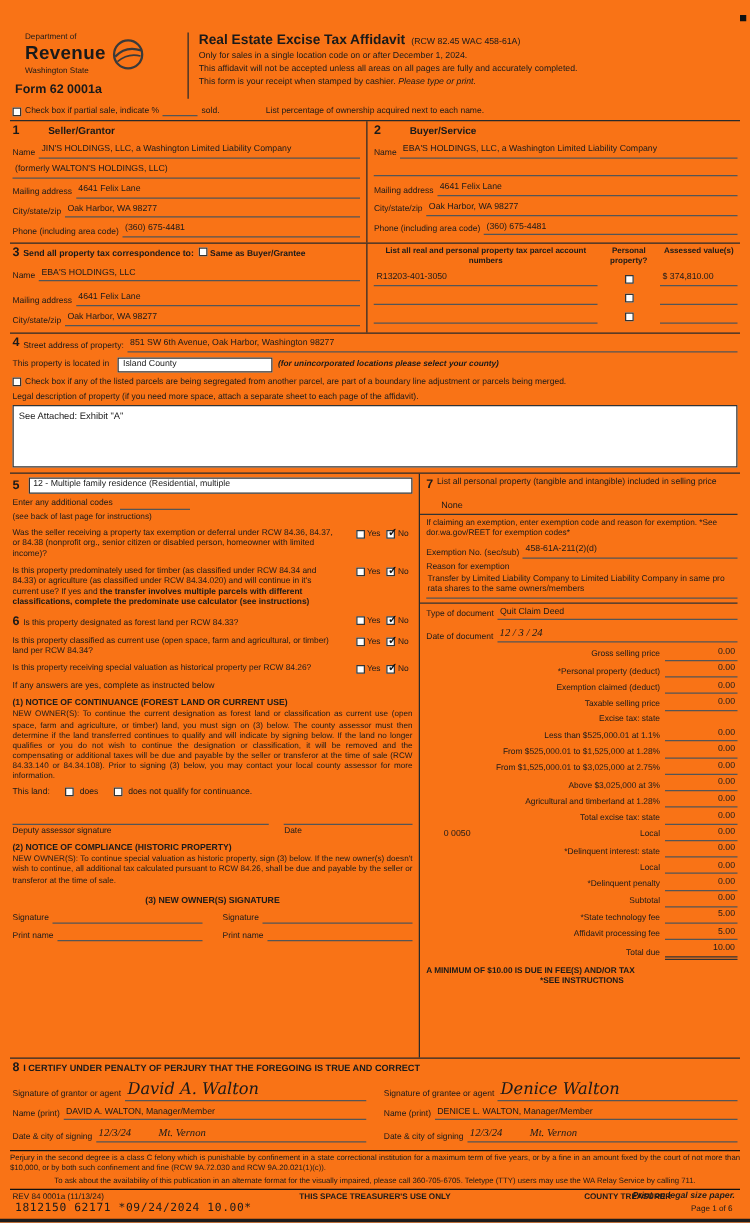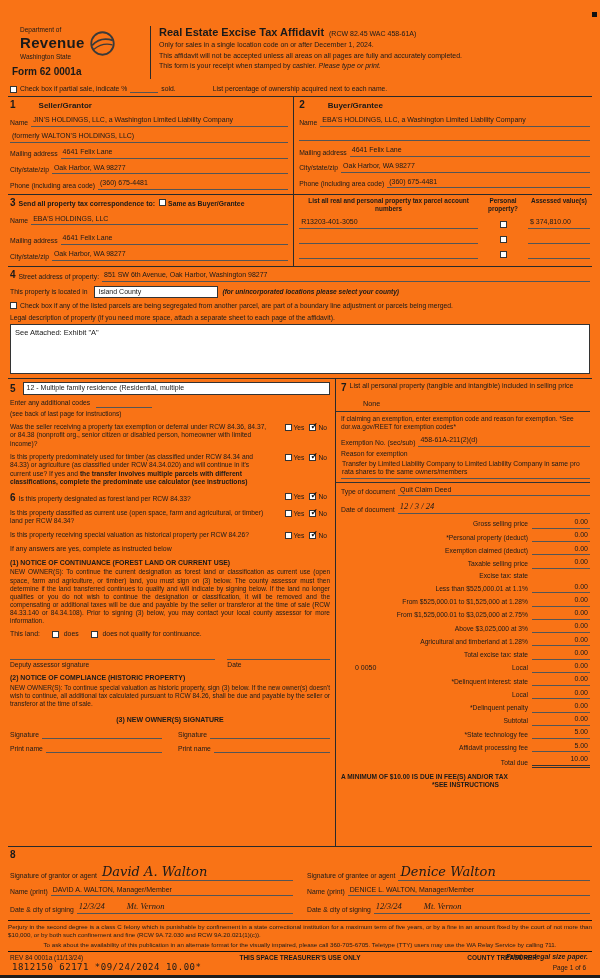--- a/index.html
+++ b/index.html
@@ -87,21 +87,21 @@
   .slot-line{border-bottom:1px solid #555;height:9px;}
   .slot-label{font-size:6.7px;margin-top:1px;}
   .slot.wide{flex:2;}
   .slot.narrow{flex:1;}
   .n3title{font-weight:bold;font-size:7px;text-align:center;margin-top:8px;}
   .sigpair{display:flex;gap:16px;}
   .sigpair .frow{flex:1;}
   
   .s7head{display:flex;align-items:flex-start;}
   .s7intro{font-size:6.9px;flex:1;}
-  .s7none{font-size:7.2px;margin:4px 0 3px 22px;}
+  .s7none{font-size:7.2px;margin:4px 0 3px 12px;}
   .hr{border-top:1px solid #333;margin:3px 0 3px -5px;}
   .s7exnote{font-size:6.6px;}
   .s7reason-label{font-size:6.8px;margin-top:3px;}
   .s7reason{font-size:6.8px;border-bottom:1px solid #555;padding:0 1px 1px;margin-top:1px;}
   .money{margin-top:4px;}
   .mrow{display:flex;align-items:flex-end;justify-content:flex-end;margin-top:2.5px;}
   .mlabel{font-size:6.7px;text-align:right;padding-right:4px;white-space:nowrap;}
   .mprefix{margin-right:auto;padding-left:14px;font-size:7px;}
   .mval{width:58px;flex:none;text-align:right;border-bottom:1px solid #555;padding:0 2px 1px;font-size:7px;min-height:9px;}
   .mval.noline{border-bottom:none;}
@@ -191,21 +191,21 @@
           <span class="fval">Oak Harbor, WA  98277</span>
         </div>
       <div class="frow">
           <span class="flabel">Phone (including area code)</span>
           <span class="fval">(360) 675-4481</span>
         </div>
     </div>
     <div class="s2">
       <div class="sechead">
         <span class="secnum">2</span>
-        <span class="sectitle">Buyer/Grantee</span>
+        <span class="sectitle">Buyer/Service</span>
       </div>
       <div class="frow">
           <span class="flabel">Name</span>
           <span class="fval">EBA'S HOLDINGS, LLC, a Washington Limited Liability Company</span>
         </div>
       <div class="frow">
           <span class="fval"></span>
         </div>
       <div class="frow">
           <span class="flabel">Mailing address</span>
@@ -514,20 +514,21 @@
       <div class="minimum">
         <div class="min1">A MINIMUM OF $10.00 IS DUE IN FEE(S) AND/OR TAX</div>
         <div class="min2">*SEE INSTRUCTIONS</div>
       </div>
     </div>
   </div>
 
   <div class="sec8">
     <div class="s8head">
       <span class="secnum">8</span>
+      <span class="certify">I CERTIFY UNDER PENALTY OF PERJURY THAT THE FOREGOING IS TRUE AND CORRECT</span>
     </div>
     <div class="s8cols">
       <div class="s8col">
         <div class="frow" style="margin-top:3px;">
           <span class="flabel">Signature of grantor or agent</span>
           <span class="fval"><span class="sigscript">David A. Walton</span></span>
         </div>
         <div class="frow">
             <span class="flabel">Name (print)</span>
             <span class="fval">DAVID A. WALTON, Manager/Member</span>

